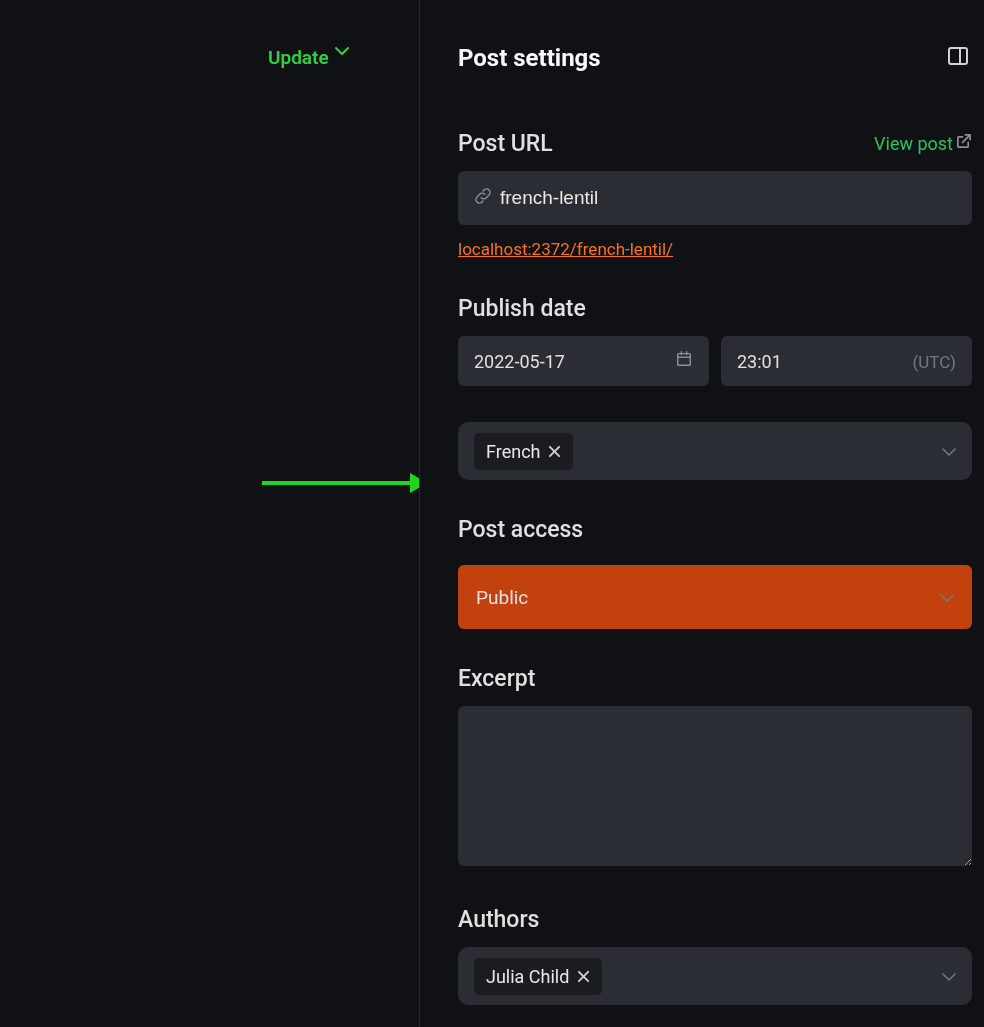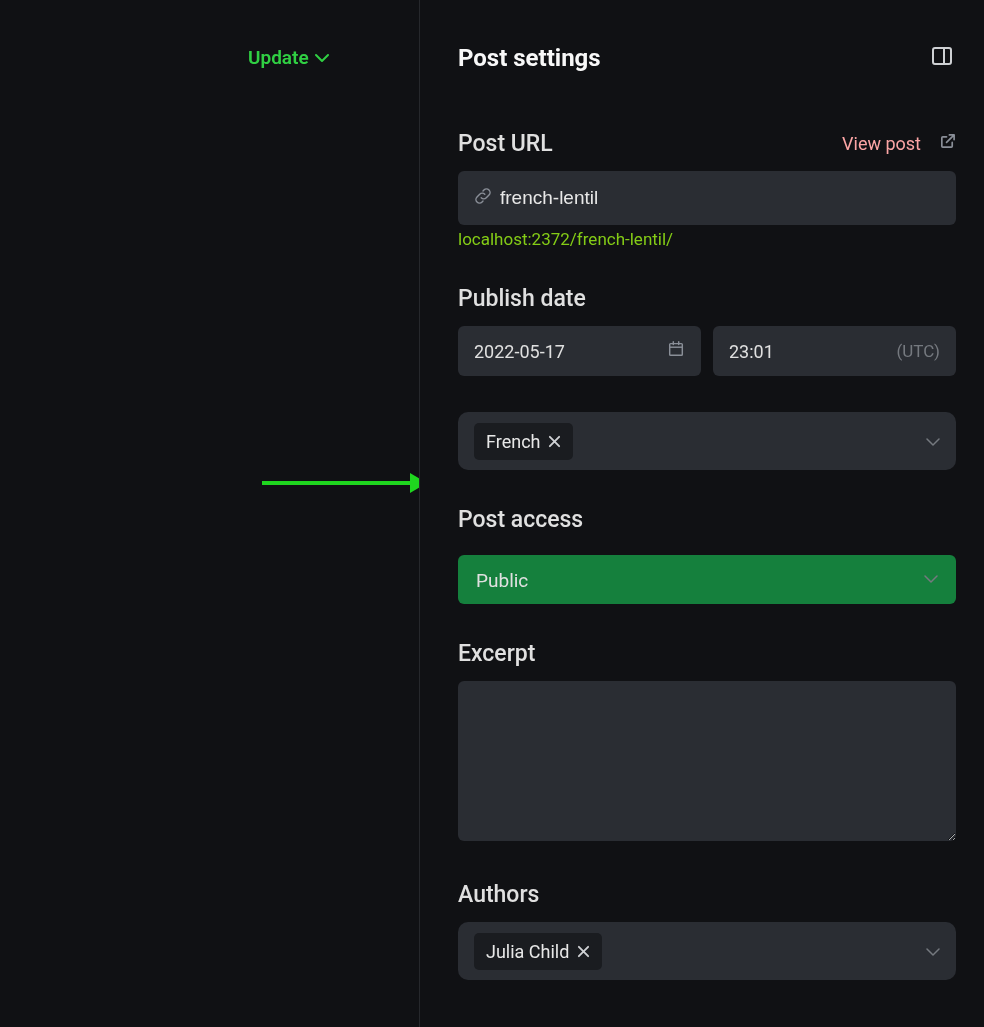--- a/index.html
+++ b/index.html
@@ -17,48 +17,47 @@
     }
     .left-area {
       position: absolute;
       left: 0;
       top: 0;
       width: 420px;
       height: 100%;
     }
     .update-button {
       position: absolute;
-      left: 248px;
+      left: 268px;
       top: 46px;
       color: #30cf43;
       font-size: 19px;
       font-weight: 600;
       display: flex;
-      align-items: center;
       gap: 6px;
       cursor: pointer;
     }
     .update-chevron {
       display: inline-flex;
     }
     .arrow {
       position: absolute;
       left: 262px;
       top: 473px;
       width: 165px;
       height: 20px;
     }
     .sidebar {
       position: absolute;
       left: 420px;
       top: 0;
       width: 564px;
       height: 100%;
       background: #101114;
-      padding: 42px 28px 0 38px;
+      padding: 42px 12px 0 38px;
     }
     .sidebar-header {
       display: flex;
       justify-content: space-between;
       align-items: center;
       margin-bottom: 56px;
     }
     .sidebar-title {
       color: #f8f8f8;
       font-size: 24px;
@@ -76,59 +75,60 @@
       justify-content: space-between;
       align-items: center;
       margin-bottom: 14px;
     }
     .field-label {
       color: #e0e0e0;
       font-size: 23px;
       font-weight: 500;
     }
     .view-post-link {
-      color: #fca5a5;
+      color: #22c55e;
       font-size: 18px;
       display: flex;
       align-items: flex-end;
-      gap: 18px;
+      gap: 2px;
       cursor: pointer;
     }
     .input-box {
       background: #2a2d33;
       border-radius: 6px;
       padding: 14px 16px;
       display: flex;
       align-items: center;
       gap: 8px;
       height: 54px;
     }
     .input-value {
       color: #e8e8e8;
       font-size: 19px;
       background: transparent;
       border: none;
       outline: none;
       flex: 1;
     }
     .url-preview {
-      color: #84cc16;
+      color: #f97316;
       font-size: 17px;
-      margin-top: 4px;
+      margin-top: 14px;
+      text-decoration: underline;
     }
     .date-row {
       display: flex;
       gap: 12px;
     }
     .date-input {
       background: #2a2d33;
       border-radius: 6px;
       padding: 14px 16px;
       display: flex;
-      align-items: center;
+      align-items: flex-end;
       justify-content: space-between;
       height: 50px;
       flex: 1;
     }
     .date-value {
       color: #e0e0e0;
       font-size: 18px;
     }
     .utc-label {
       color: #75797f;
@@ -151,27 +151,27 @@
       align-items: center;
       gap: 8px;
       color: #e8e8e8;
       font-size: 18px;
     }
     .tag-remove {
       cursor: pointer;
       display: inline-flex;
     }
     .select-box {
-      background: #15803d;
+      background: #c2410c;
       border-radius: 6px;
       padding: 14px 18px;
       display: flex;
-      align-items: flex-start;
-      justify-content: space-between;
-      height: 49px;
+      align-items: center;
+      justify-content: space-between;
+      height: 64px;
       cursor: pointer;
     }
     .select-value {
       color: #e0e0e0;
       font-size: 19px;
     }
     .excerpt-box {
       background: #2a2d33;
       border-radius: 6px;
       height: 160px;

